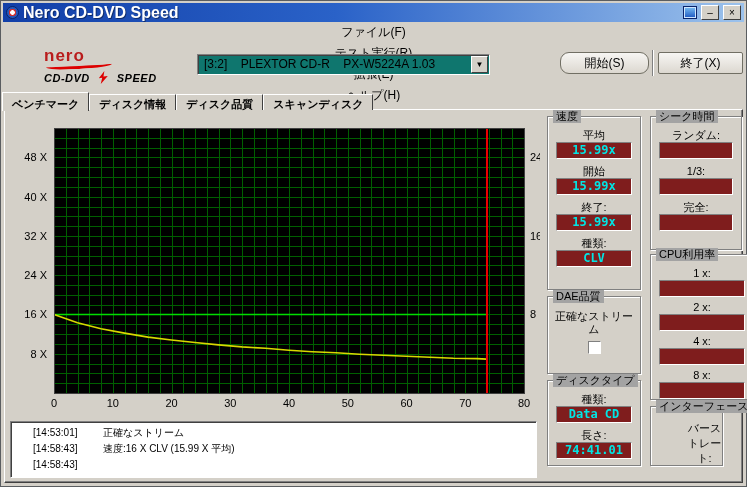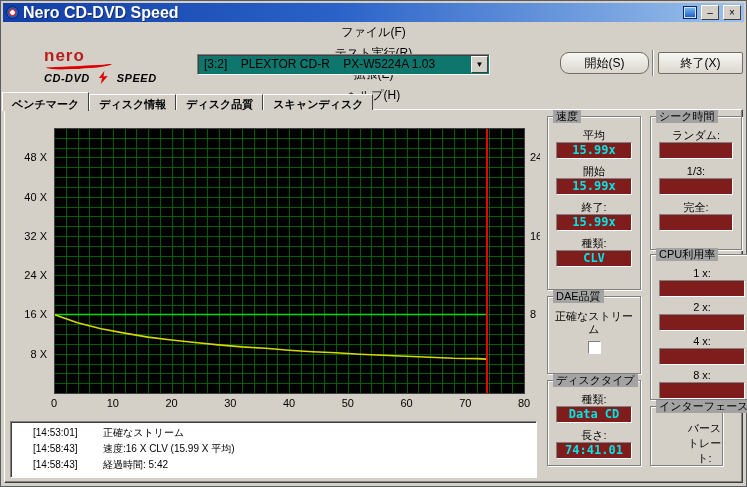--- a/index.html
+++ b/index.html
@@ -332,17 +332,16 @@
       <span class="log-text">正確なストリーム</span>
     </div>
     <div class="logrow">
       <span class="log-icon-cell"></span>
       <span class="log-time">[14:58:43]</span>
       <span class="log-text">速度:16 X CLV (15.99 X 平均)</span>
     </div>
     <div class="logrow">
       <span class="log-icon-cell"></span>
       <span class="log-time">[14:58:43]</span>
-      <span class="log-text">経過時間: 5:42</span>
     </div>
   </div>
 
 </div>
 
 </body></html>

